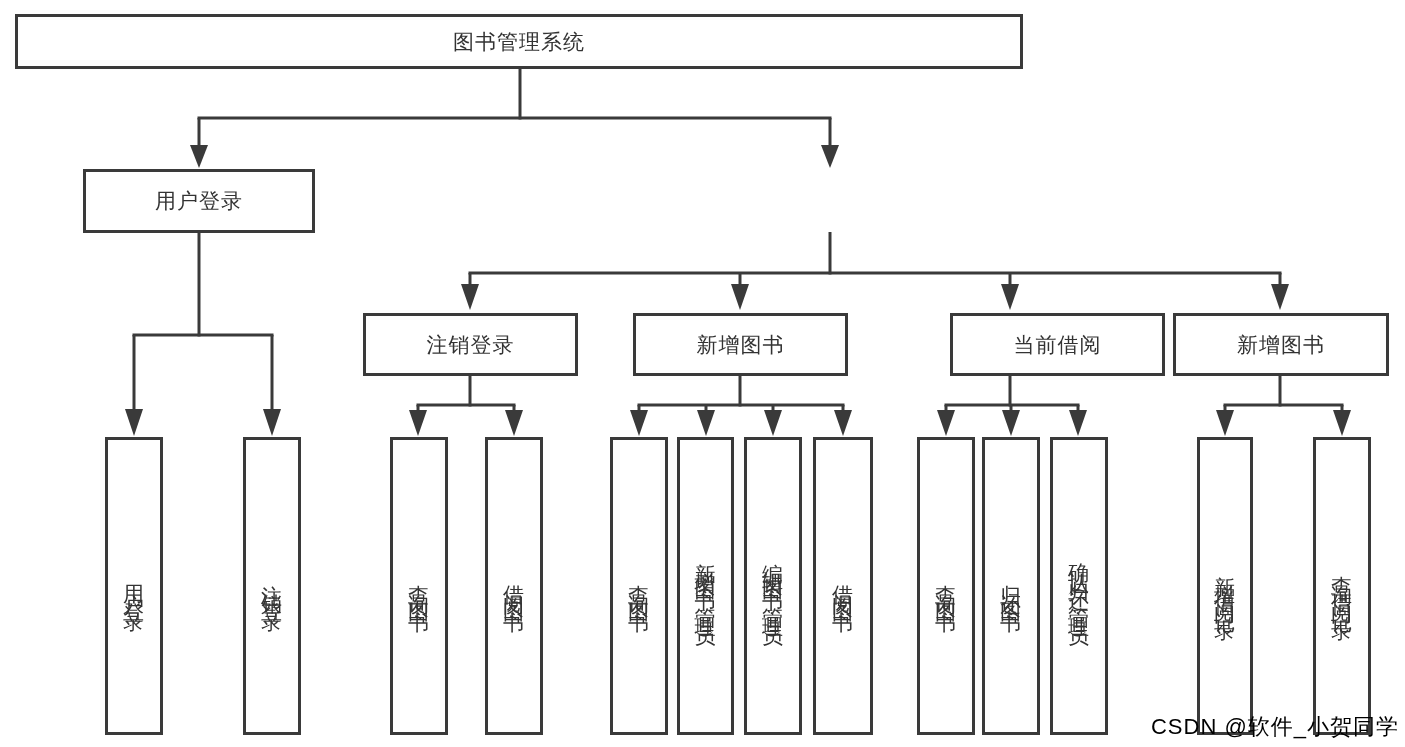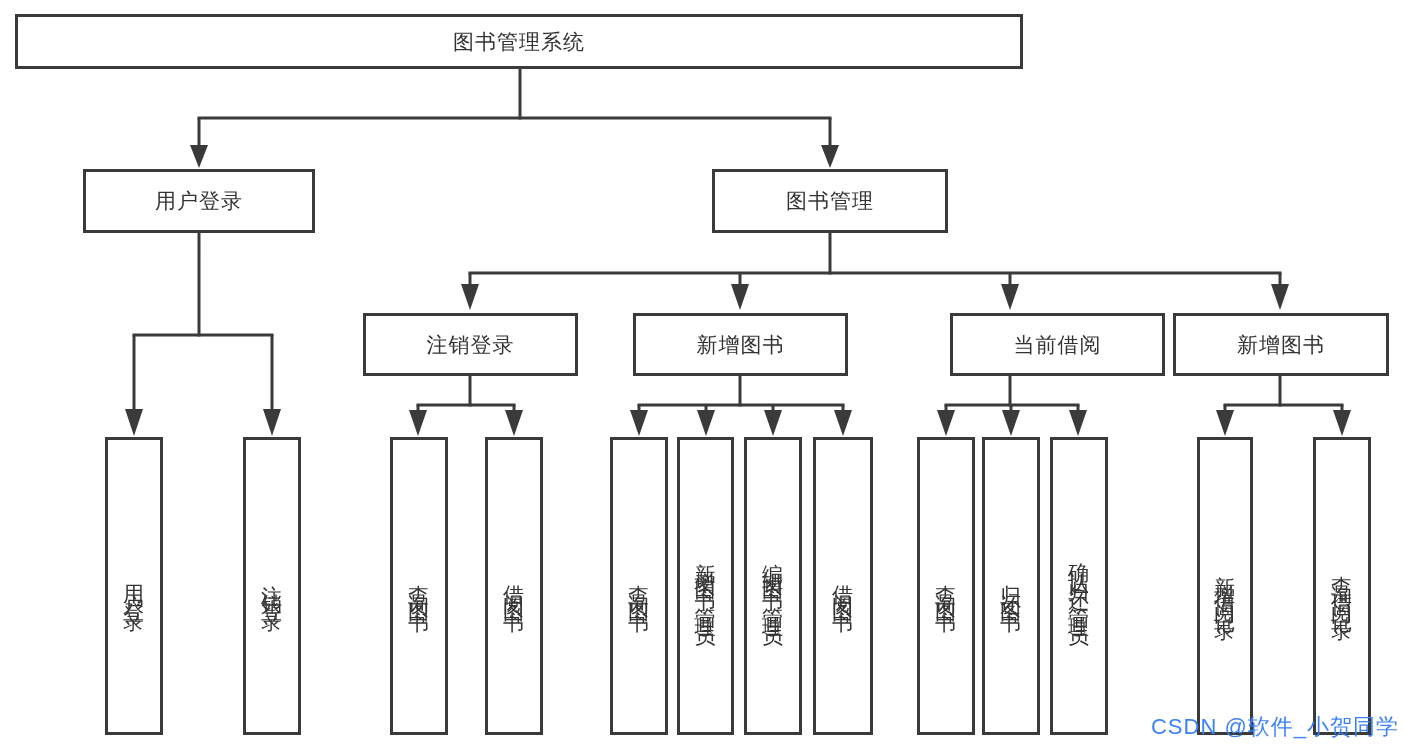--- a/index.html
+++ b/index.html
@@ -46,21 +46,21 @@
     stroke: #3a3a3a;
     stroke-width: 3;
   }
   .connectors polygon {
     fill: #3a3a3a;
   }
   .watermark {
     position: absolute;
     right: 6px;
     top: 712px;
-    color: #3b82f6;
+    color: #000000;
     font-size: 22px;
     letter-spacing: 1px;
     z-index: 3;
     white-space: nowrap;
   }
 
   
   #n-root   { left: 15px;   top: 14px;  width: 1008px; height: 55px; }
   #n-login  { left: 83px;   top: 169px; width: 232px;  height: 64px; }
   #n-mgmt   { left: 712px;  top: 169px; width: 236px;  height: 64px; }
@@ -165,23 +165,20 @@
     </g>
   </svg>
 
   <div class="node" id="n-root">
     <span>图书管理系统</span>
   </div>
 
   <div class="node" id="n-login">
     <span>用户登录</span>
   </div>
-  <div class="node" id="n-mgmt">
-    <span>图书管理</span>
-  </div>
 
   <div class="node" id="n-newrec">
     <span>注销登录</span>
   </div>
   <div class="node" id="n-borrow">
     <span>新增图书</span>
   </div>
   <div class="node" id="n-curr">
     <span>当前借阅</span>
   </div>

